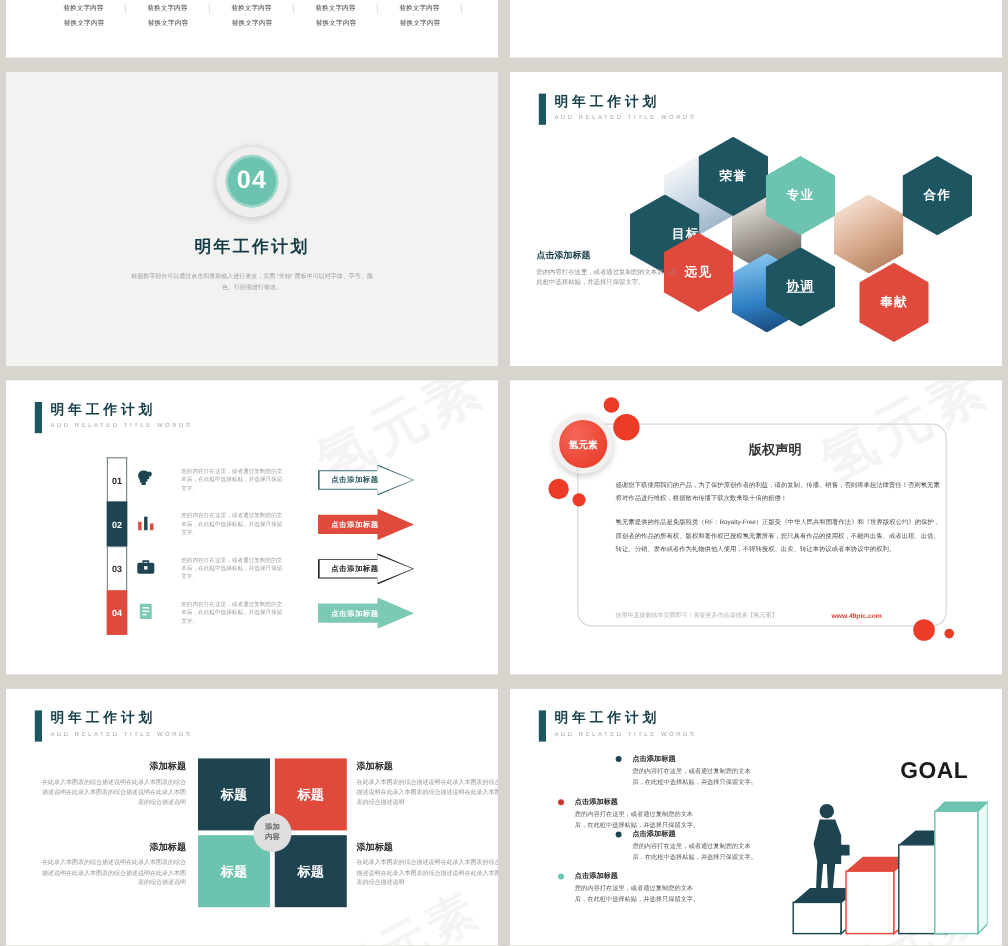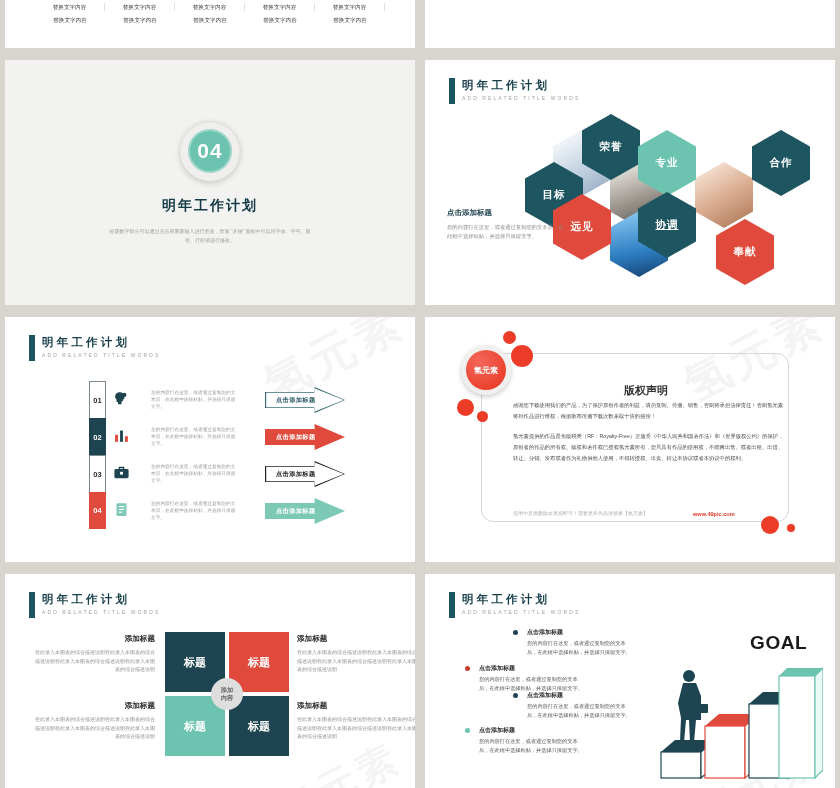--- a/index.html
+++ b/index.html
@@ -118,21 +118,21 @@
   .arrow.fr .body{ background:#e04a3c; }
   .arrow.fr .lbl{ color:#fff; z-index:2; }
   .arrow.ft .body{ background:#7cc9b6; }
   .arrow.ft .lbl{ color:#fff; z-index:2; }
 
   
   .cpbox{
     position:absolute; left:56px; top:36px; right:46px; bottom:40px;
     border:1px solid #d7d7d7; border-radius:12px;
   }
-  .cptitle{ position:absolute; top:66px; left:0; right:0; text-align:center;
+  .cptitle{ position:absolute; top:50px; left:0; right:0; text-align:center;
             font-size:11px; font-weight:bold; color:#333;margin-left:32px; }
   .cpp{ position:absolute; left:88px; right:50px; font-size:5.3px; color:#4a4a4a; line-height:11px; }
   .cpfoot{ position:absolute; left:88px; bottom:46px; font-size:5px; color:#b0b0b0; }
   .cpurl{ position:absolute; left:268px; bottom:45px; font-size:5.6px; font-weight:bold; color:#e03a2a; }
   .logo{
     position:absolute; left:36px; top:28px; width:50px; height:50px; border-radius:50%;
     background:#f2f0ee; box-shadow:0 2px 5px rgba(0,0,0,.2);
     display:flex; align-items:center; justify-content:center;
   }
   .logo .in{ width:40px; height:40px; border-radius:50%;
@@ -203,36 +203,36 @@
       </div>
     </div>
 
     <div class="hexwrap">
 
       <div class="hex img1" style="left:28px; top:26px;"></div>
       <div class="hex img2" style="left:85px; top:58px;"></div>
       <div class="hex img3" style="left:85px; top:107px;"></div>
       <div class="hex img4" style="left:170px; top:58px;"></div>
 
-      <div class="hex" style="left:0px;  top:58px;  background:#1d5560;">
+      <div class="hex" style="left:0px;  top:58px;  background:#1d5560;justify-content:flex-end;">
           <span>目标</span>
         </div>
       <div class="hex" style="left:57px; top:10px; background:#1d5560;">
           <span>荣誉</span>
         </div>
       <div class="hex" style="left:227px;top:26px; background:#1d5560;">
           <span>合作</span>
         </div>
       <div class="hex" style="left:113px;top:26px; background:#6cc3b0;">
           <span>专业</span>
         </div>
       <div class="hex" style="left:28px; top:90px; background:#e04a3c;">
           <span>远见</span>
         </div>
-      <div class="hex" style="left:113px;top:88px; background:#1d5560;text-decoration:underline;">
+      <div class="hex" style="left:113px;top:102px; background:#1d5560;text-decoration:underline;">
           <span>协调</span>
         </div>
       <div class="hex" style="left:170px;top:115px;background:#e04a3c;margin-left:21px;">
           <span>奉献</span>
         </div>
     </div>
 
     <div class="hexcap">
       <div class="h">点击添加标题</div>
       <div class="p">您的内容打在这里，或者通过复制您的文本后，在此框中选择粘贴，并选择只保留文字。</div>

